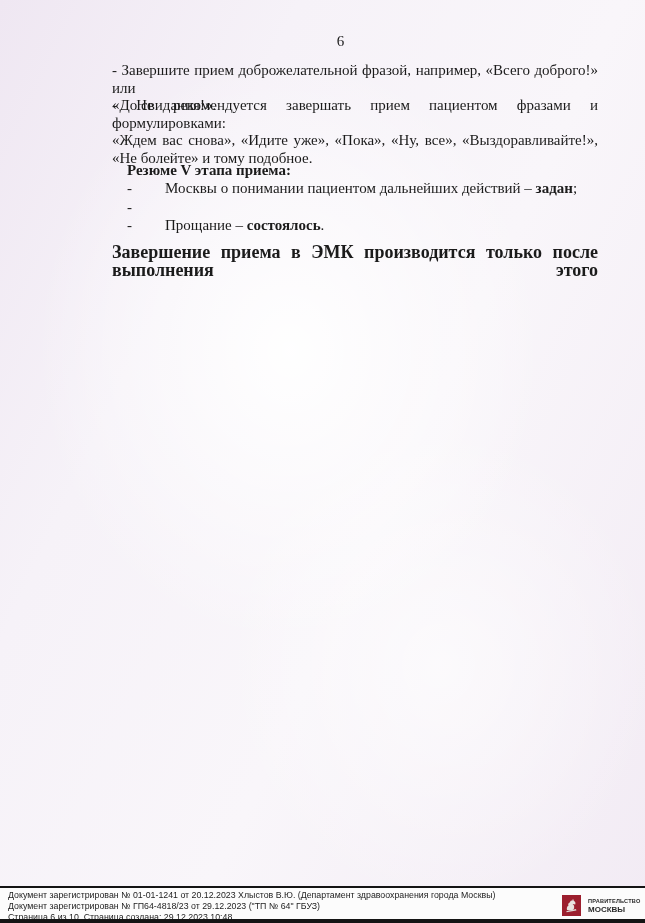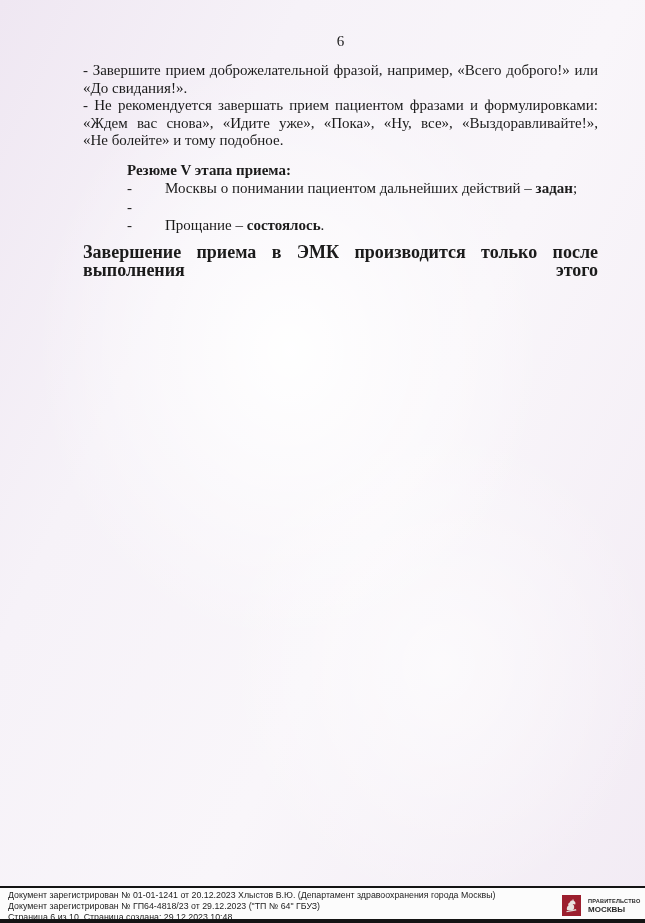--- a/index.html
+++ b/index.html
@@ -21,21 +21,21 @@
     text-align: center; font-size: 15px;
   }
 
   .para {
     position: absolute; left: 83px; width: 515px;
     font-size: 15px; line-height: 17.5px;
   }
   #p1 { top: 62px; }
   #p2 { top: 97px; }
 
-  .line { text-align: justify; }
+  .line { text-align: justify; margin-left: 29px; }
   .line.jfull { text-align-last: justify; }
 
   #summary {
     position: absolute; left: 83px; width: 515px; top: 161px;
     font-size: 15px; line-height: 18.4px;
   }
   .sum-head { padding-left: 44px; font-weight: bold; }
   .item { display: flex; }
   .item .marker { margin-left: 44px; width: 38px; flex: 0 0 38px; }
   .item b { font-weight: bold; }

